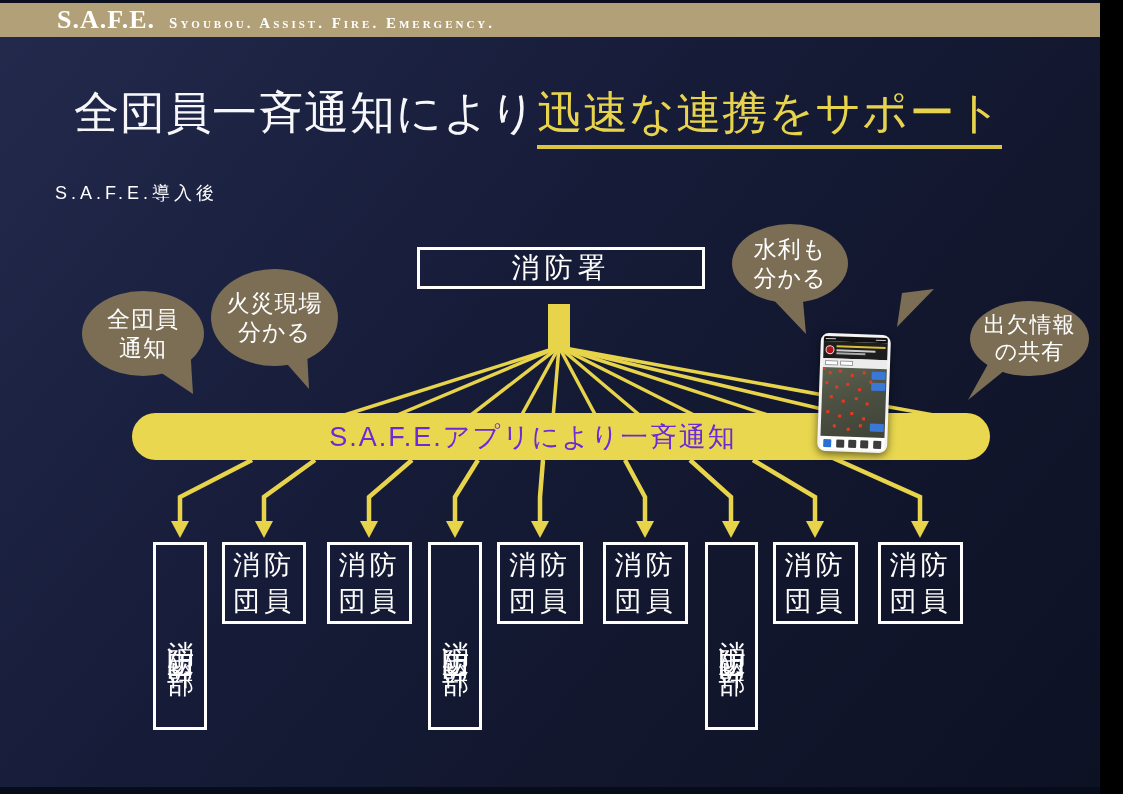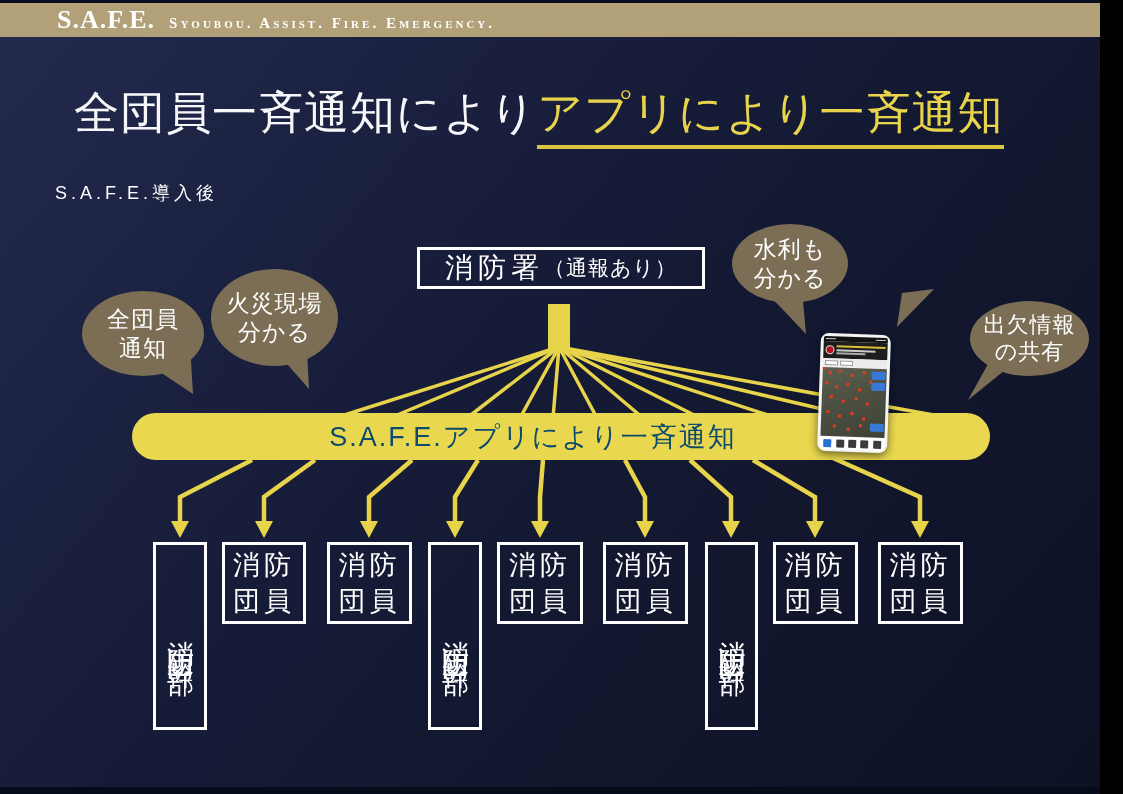--- a/index.html
+++ b/index.html
@@ -56,21 +56,21 @@
   .station-note{font-size:21px;letter-spacing:1px;}
   
   .connector-layer{position:absolute;left:0;top:0;width:1123px;height:794px;pointer-events:none;}
   
   .banner{
     position:absolute;left:132px;top:413px;width:858px;height:47px;
     background:#e9d74f;border-radius:24px;
     display:flex;align-items:center;justify-content:center;
   }
   .banner-label{
-    color:#0c4a6e;font-size:27px;letter-spacing:2px;white-space:nowrap;
+    color:#6d28d9;font-size:27px;letter-spacing:2px;white-space:nowrap;
     transform:translateX(-28px);
   }
   
   .bubble{
     position:absolute;background:#7b6e55;border-radius:50%;
     display:flex;flex-direction:column;align-items:center;justify-content:center;
     color:#ffffff;text-align:center;line-height:1.22;
     font-size:23px;letter-spacing:1px;white-space:nowrap;z-index:3;
   }
   .b-zennin{left:82px;top:291px;width:122px;height:85px;}
@@ -139,21 +139,21 @@
   <div class="topline"></div>
 
   <div class="header">
     <div class="logo">
       <span class="logo-main">S.A.F.E.</span>
       <span class="logo-sub">Syoubou. Assist. Fire. Emergency.</span>
     </div>
   </div>
 
   <div class="title">
-    <span class="t-white">全団員一斉通知により</span><span class="t-yellow">アプリにより一斉通知</span>
+    <span class="t-white">全団員一斉通知により</span><span class="t-yellow">迅速な連携をサポート</span>
   </div>
 
   <div class="subtitle">S.A.F.E.導入後</div>
 
   <svg class="connector-layer" viewBox="0 0 1123 794" xmlns="http://www.w3.org/2000/svg">
 
     <rect x="548" y="304" width="22" height="45" fill="#e8d44a"></rect>
 
     <g stroke="#e8d44a" stroke-width="3.5" fill="none">
       <line x1="559" y1="347" x2="335" y2="418"></line>
@@ -196,21 +196,20 @@
       <polygon points="130,352 190,345 193,394"></polygon>
       <polygon points="266,340 306,332 309,389"></polygon>
       <polygon points="768,294 802,290 806,334"></polygon>
       <polygon points="902,293 934,289 897,327"></polygon>
       <polygon points="988,364 1020,358 968,400"></polygon>
     </g>
   </svg>
 
   <div class="station-box">
     <span class="station-name">消防署</span>
-    <span class="station-note">（通報あり）</span>
   </div>
 
   <div class="bubble b-zennin">
     <span>全団員</span>
     <span>通知</span>
   </div>
   <div class="bubble b-kasai">
     <span>火災現場</span>
     <span>分かる</span>
   </div>

